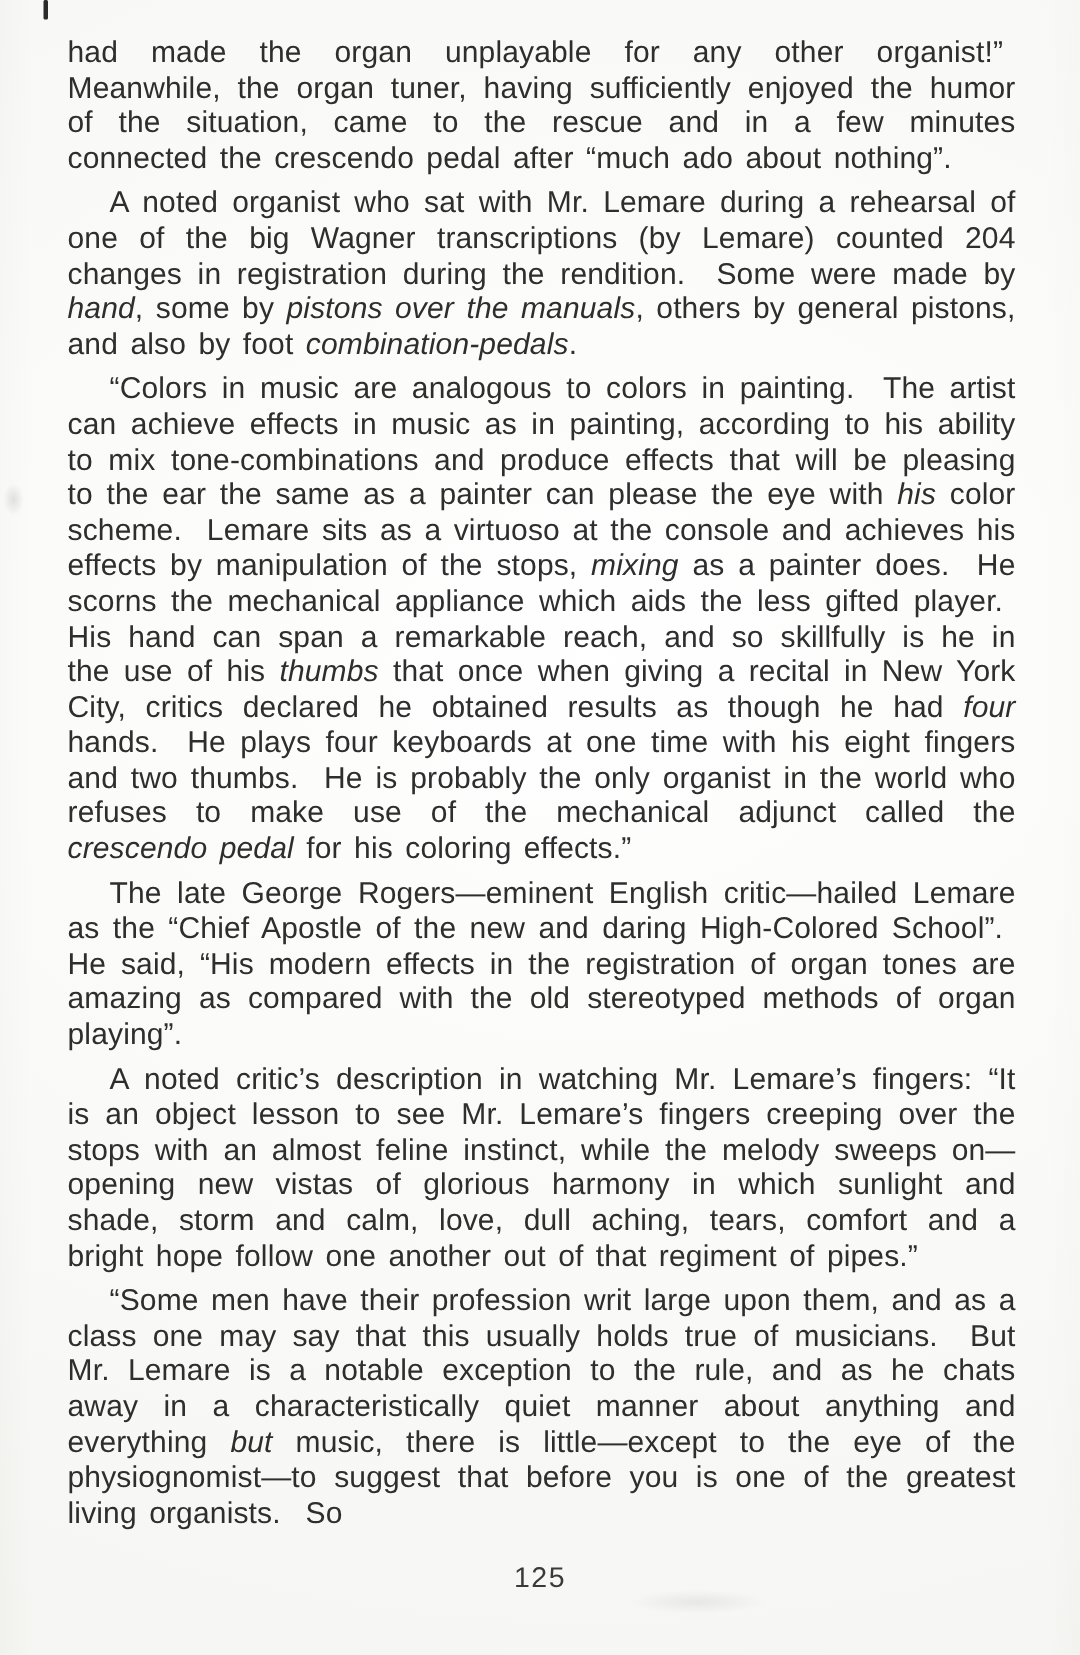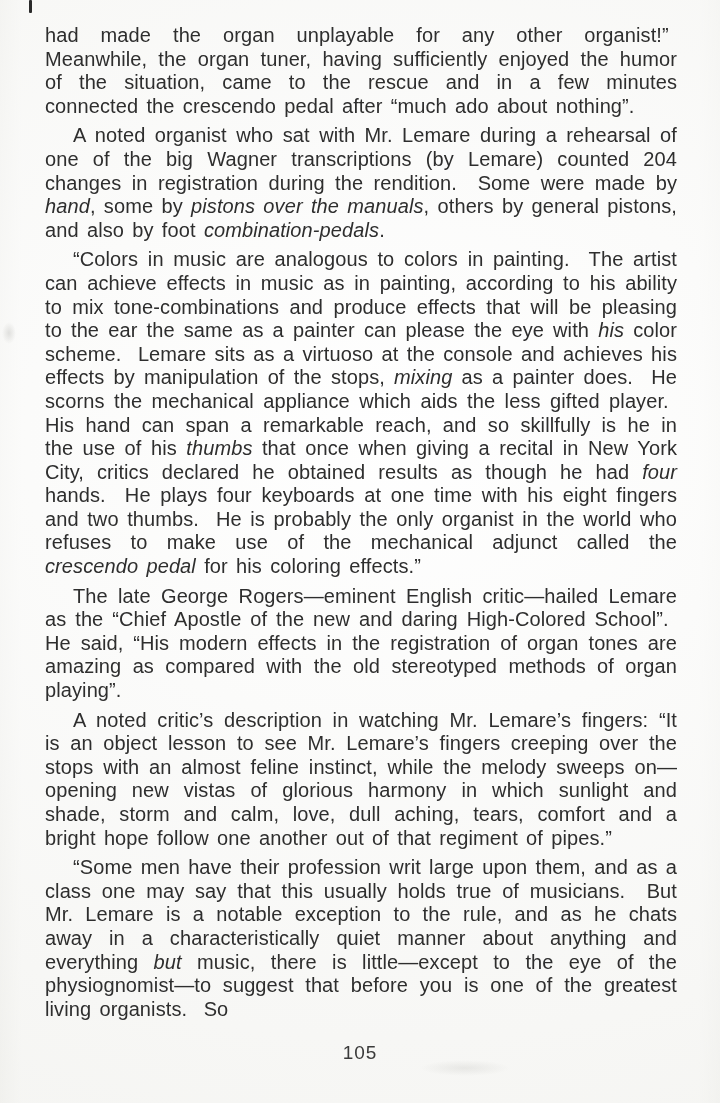--- a/index.html
+++ b/index.html
@@ -75,14 +75,14 @@
   <div class="text-block">
 
   <p><span>had made the organ unplayable for any other organist!”&nbsp; Meanwhile, the organ tuner, having sufficiently enjoyed the humor of the situation, came to the rescue and in a few minutes connected the crescendo pedal after “much ado about nothing”.</span></p>
       <p class="indent"><span>A noted organist who sat with Mr. Lemare during a rehearsal of one of the big Wagner transcriptions (by Lemare) counted 204 changes in registration during the rendition.&nbsp; Some were made by </span><span class="it">hand</span><span>, some by </span><span class="it">pistons over the manuals</span><span>, others by general pistons, and also by foot </span><span class="it">combination-pedals</span><span>.</span></p>
       <p class="indent"><span>“Colors in music are analogous to colors in painting.&nbsp; The artist can achieve effects in music as in painting, according to his ability to mix tone-combinations and produce effects that will be pleasing to the ear the same as a painter can please the eye with </span><span class="it">his</span><span> color scheme.&nbsp; Lemare sits as a virtuoso at the console and achieves his effects by manipulation of the stops, </span><span class="it">mixing</span><span> as a painter does.&nbsp; He scorns the mechanical appliance which aids the less gifted player.&nbsp; His hand can span a remarkable reach, and so skillfully is he in the use of his </span><span class="it">thumbs</span><span> that once when giving a recital in New York City, critics declared he obtained results as though he had </span><span class="it">four</span><span> hands.&nbsp; He plays four keyboards at one time with his eight fingers and two thumbs.&nbsp; He is probably the only organist in the world who refuses to make use of the mechanical adjunct called the </span><span class="it">crescendo pedal</span><span> for his coloring effects.”</span></p>
       <p class="indent"><span>The late George Rogers—eminent English critic—hailed Lemare as the “Chief Apostle of the new and daring High-Colored School”.&nbsp; He said, “His modern effects in the registration of organ tones are amazing as compared with the old stereotyped methods of organ playing”.</span></p>
       <p class="indent"><span>A noted critic’s description in watching Mr. Lemare’s fingers: “It is an object lesson to see Mr. Lemare’s fingers creeping over the stops with an almost feline instinct, while the melody sweeps on—opening new vistas of glorious harmony in which sunlight and shade, storm and calm, love, dull aching, tears, comfort and a bright hope follow one another out of that regiment of pipes.”</span></p>
       <p class="indent"><span>“Some men have their profession writ large upon them, and as a class one may say that this usually holds true of musicians.&nbsp; But Mr. Lemare is a notable exception to the rule, and as he chats away in a characteristically quiet manner about anything and everything </span><span class="it">but</span><span> music, there is little—except to the eye of the physiognomist—to suggest that before you is one of the greatest living organists.&nbsp; So</span></p>
     </div>
 
-  <div class="page-number">105</div>
+  <div class="page-number">125</div>
 </div>
 
 </body></html>

